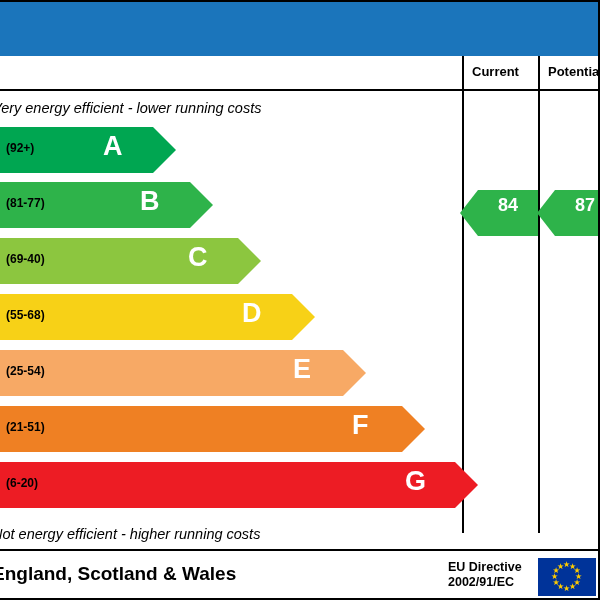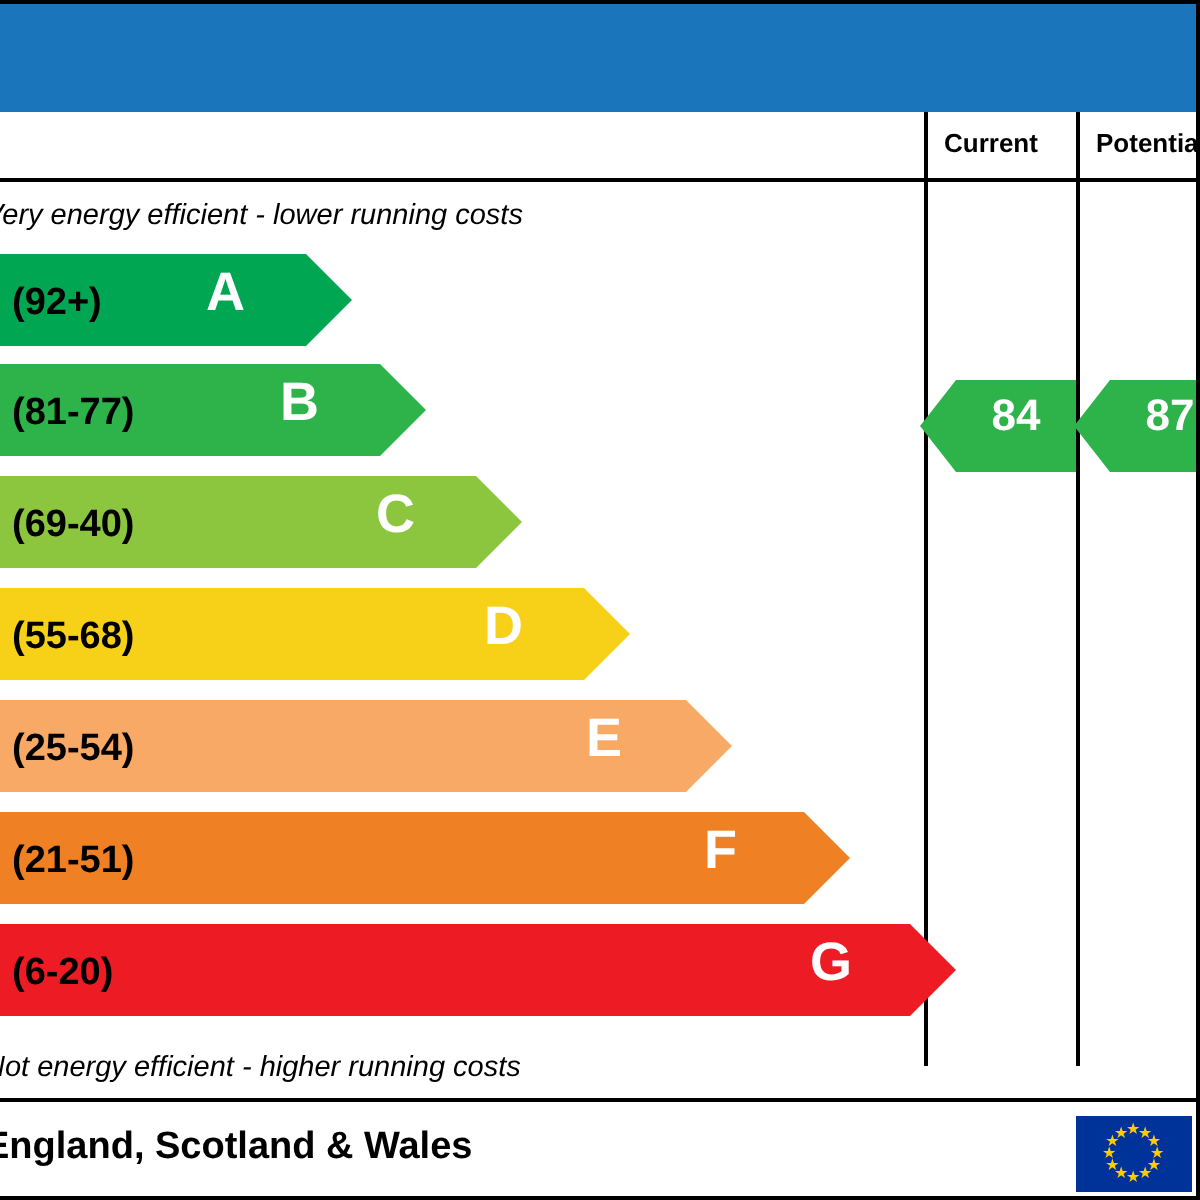--- a/index.html
+++ b/index.html
@@ -93,21 +93,21 @@
     top: 0;
     width: 0;
     height: 0;
     border-top: 23px solid transparent;
     border-bottom: 23px solid transparent;
   }
   .bar .range {
     position: absolute;
     left: 36px;
     top: 14px;
-    font-size: 19px;
+    font-size: 12px;
     font-weight: bold;
     color: #000000;
     white-space: nowrap;
   }
   .bar .letter {
     position: absolute;
     top: 4px;
     font-size: 27px;
     font-weight: bold;
     color: #ffffff;
@@ -128,21 +128,21 @@
     height: 0;
     border-top: 23px solid transparent;
     border-bottom: 23px solid transparent;
   }
   .pointer .pval {
     position: absolute;
     top: 5px;
     left: 0;
     width: 100%;
     text-align: center;
-    font-size: 22px;
+    font-size: 18px;
     font-weight: bold;
     color: #ffffff;
   }
 
   
   .footer-rule {
     position: absolute;
     left: 0;
     top: 547px;
     width: 598px;
@@ -239,20 +239,24 @@
     <span class="ptip" style="border-right: 18px solid rgb(46, 179, 74);"></span>
     <span class="pval">84</span>
   </div>
   <div class="pointer" style="left: 555px; top: 188px; width: 60px; background: rgb(46, 179, 74);">
     <span class="ptip" style="border-right: 18px solid rgb(46, 179, 74);"></span>
     <span class="pval">87</span>
   </div>
 
   <div class="footer-rule"></div>
   <div class="footer-region">England, Scotland &amp; Wales</div>
+  <div class="footer-directive">
+    <div>EU Directive</div>
+    <div>2002/91/EC</div>
+  </div>
   <div class="eu-flag">
       <span class="eu-star" style="left: 25px; top: 3px;">★</span>
       <span class="eu-star" style="left: 31px; top: 4.6077px;">★</span>
       <span class="eu-star" style="left: 35.3923px; top: 9px;">★</span>
       <span class="eu-star" style="left: 37px; top: 15px;">★</span>
       <span class="eu-star" style="left: 35.3923px; top: 21px;">★</span>
       <span class="eu-star" style="left: 31px; top: 25.3923px;">★</span>
       <span class="eu-star" style="left: 25px; top: 27px;">★</span>
       <span class="eu-star" style="left: 19px; top: 25.3923px;">★</span>
       <span class="eu-star" style="left: 14.6077px; top: 21px;">★</span>

